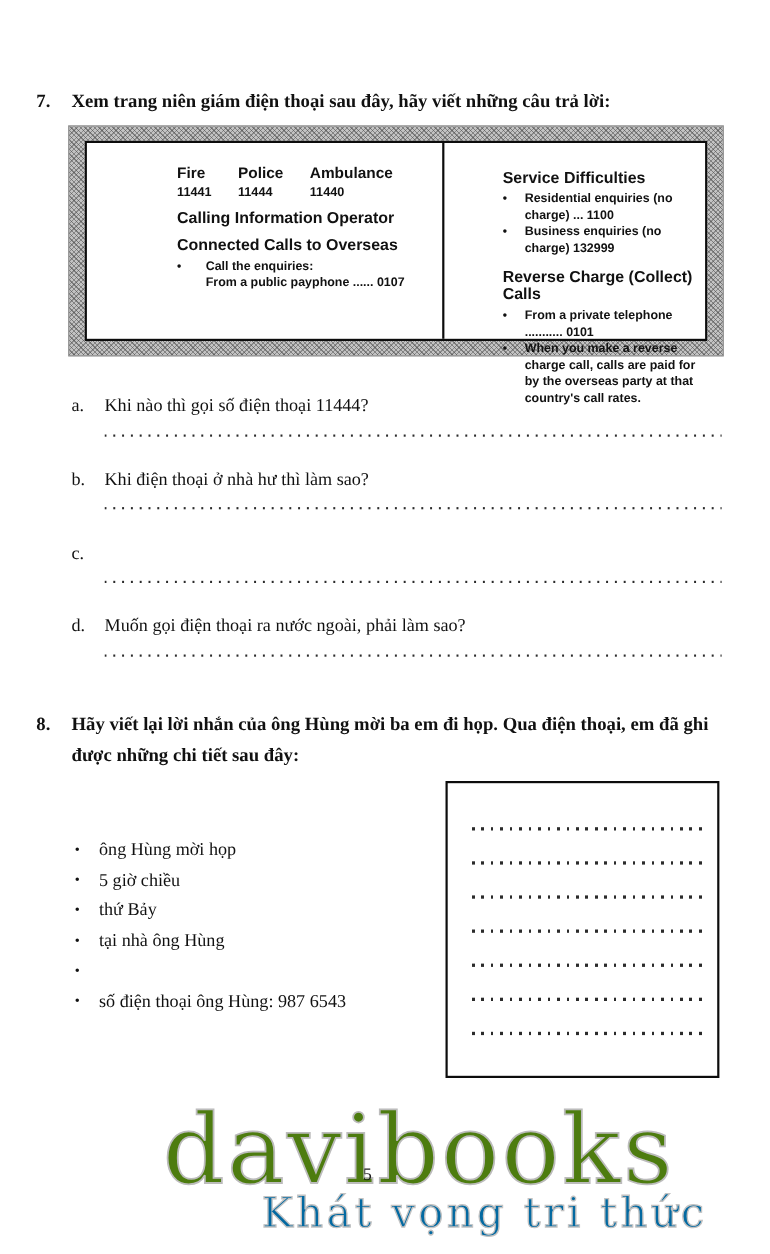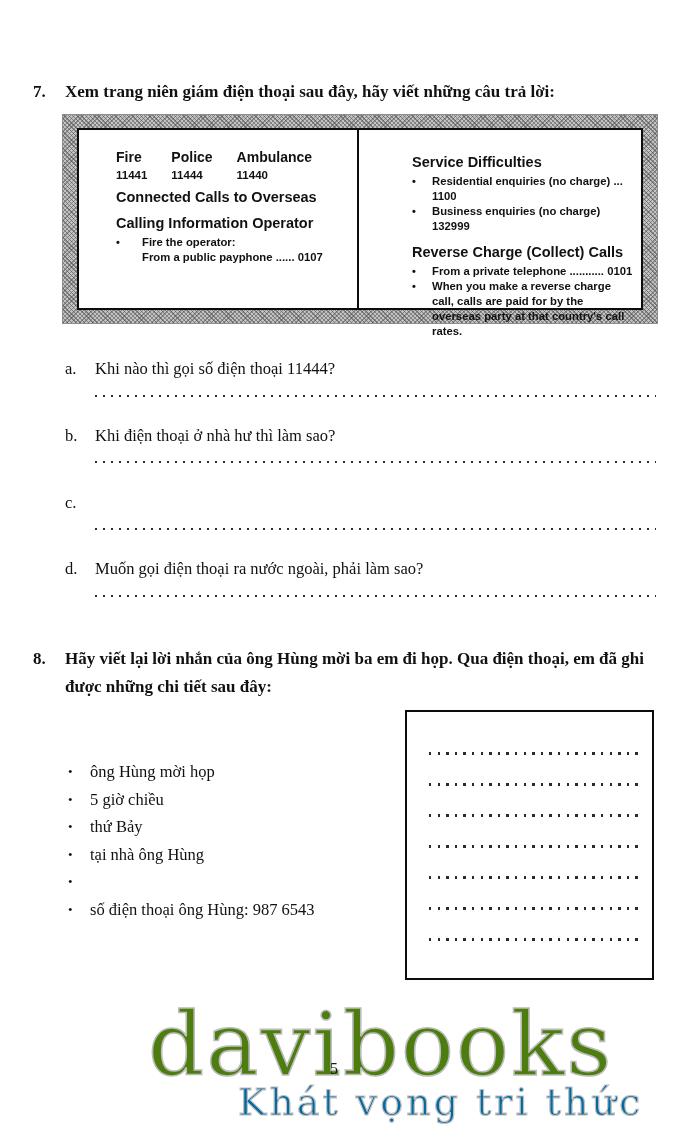--- a/index.html
+++ b/index.html
@@ -37,20 +37,21 @@
       repeating-linear-gradient(-45deg, rgba(70,70,70,.45) 0 1px, rgba(255,255,255,0) 1px 3px),
       #c2c2c2;
     border: 1px solid #8d8d8d;
   }
   .directory-inner {
     width: 100%; height: 100%;
     background: #fff;
     border: 2px solid #0c0c0c;
     display: flex;
     font-family: "Liberation Sans", "DejaVu Sans", sans-serif;
+    padding-left: 45px;
   }
   .dir-col-left {
     width: 280px; flex: 0 0 280px;
     border-right: 2px solid #0c0c0c;
     padding: 20px 10px 0 37px;
   }
   .dir-col-right {
     flex: 1;
     padding: 24px 8px 0 17px;
     margin-left: 36px;
@@ -192,26 +193,26 @@
           <div class="emergency-item">
             <div class="emg-label">Police</div>
             <div class="emg-number">11444</div>
           </div>
           <div class="emergency-item">
             <div class="emg-label">Ambulance</div>
             <div class="emg-number">11440</div>
           </div>
         </div>
 
+        <div class="dir-heading mt10">Calling Information Operator</div>
         <div class="dir-heading mt8">Connected Calls to Overseas</div>
-        <div class="dir-heading mt10">Calling Information Operator</div>
 
         <div class="dir-bullet-row dir-small mt4">
           <span class="dir-bullet-glyph">•</span>
-          <span class="dir-bullet-text">Fire the operator:</span>
+          <span class="dir-bullet-text">Call the enquiries:</span>
         </div>
         <div class="dir-small dir-indent">From a public payphone   ......  0107</div>
       </div>
 
       <div class="dir-col-right">
         <div class="dir-heading">Service Difficulties</div>
         <div class="dir-bullet-row dir-small mt4">
           <span class="dir-bullet-glyph narrow">•</span>
           <span class="dir-bullet-text">Residential enquiries (no charge) ... 1100</span>
         </div>

